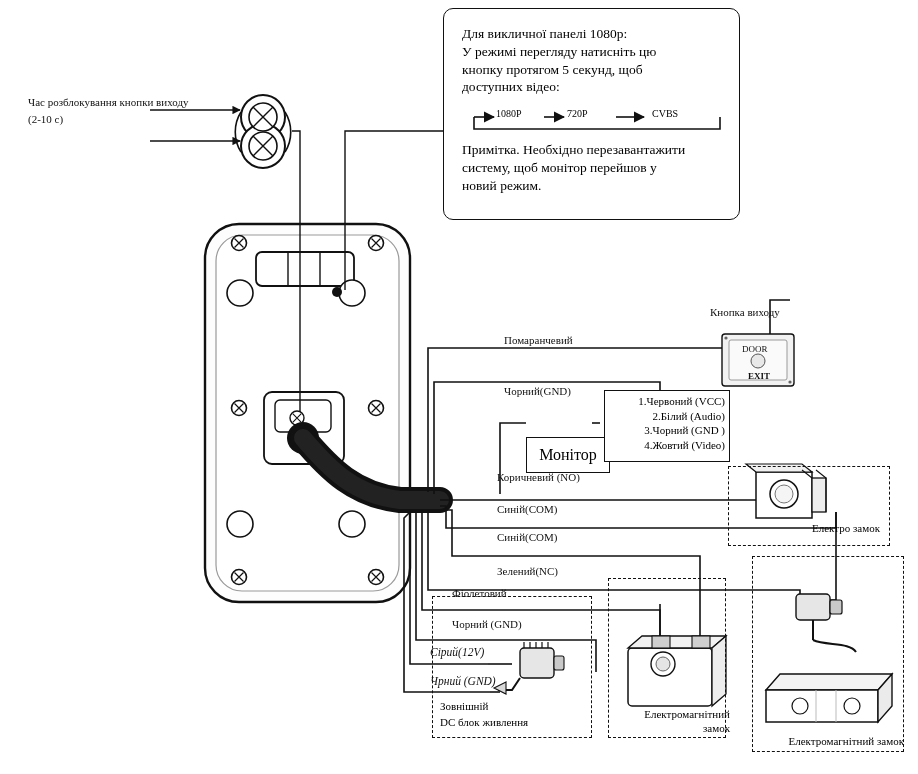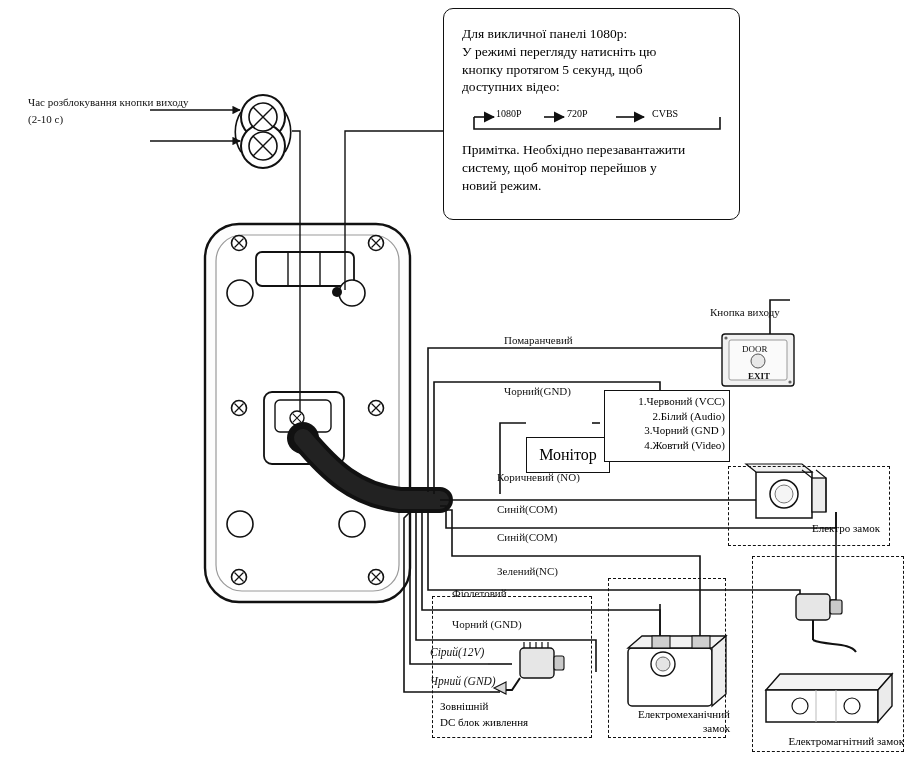--- a/index.html
+++ b/index.html
@@ -353,21 +353,21 @@
   <div class="dashed-box" id="box-mag"></div>
   <div class="dashed-box" id="box-mech"></div>
   <div class="dashed-box" id="box-psu"></div>
 
   <div class="lbl" style="left:710px; top:306px;">Кнопка виходу</div>
   <div class="lbl tiny" style="left:742px; top:344px;">DOOR</div>
   <div class="lbl tiny" style="left:748px; top:371px; font-weight:bold;">EXIT</div>
 
   <div class="cap" style="left:740px; top:522px; width:140px;">Електро замок</div>
 
-  <div class="cap" style="left:606px; top:708px; width:124px;">Електромеханічний</div>
+  <div class="cap" style="left:606px; top:708px; width:124px;">Електромагнітний</div>
   <div class="cap" style="left:606px; top:722px; width:124px;">замок</div>
 
   <div class="cap" style="left:752px; top:735px; width:152px;">Електромагнітний замок</div>
 
   <div class="cap" style="left:440px; top:700px; width:140px; text-align:left;">Зовнішній</div>
   <div class="cap" style="left:440px; top:716px; width:150px; text-align:left;">DC блок живлення</div>
 
 </div>
 
 </body></html>

